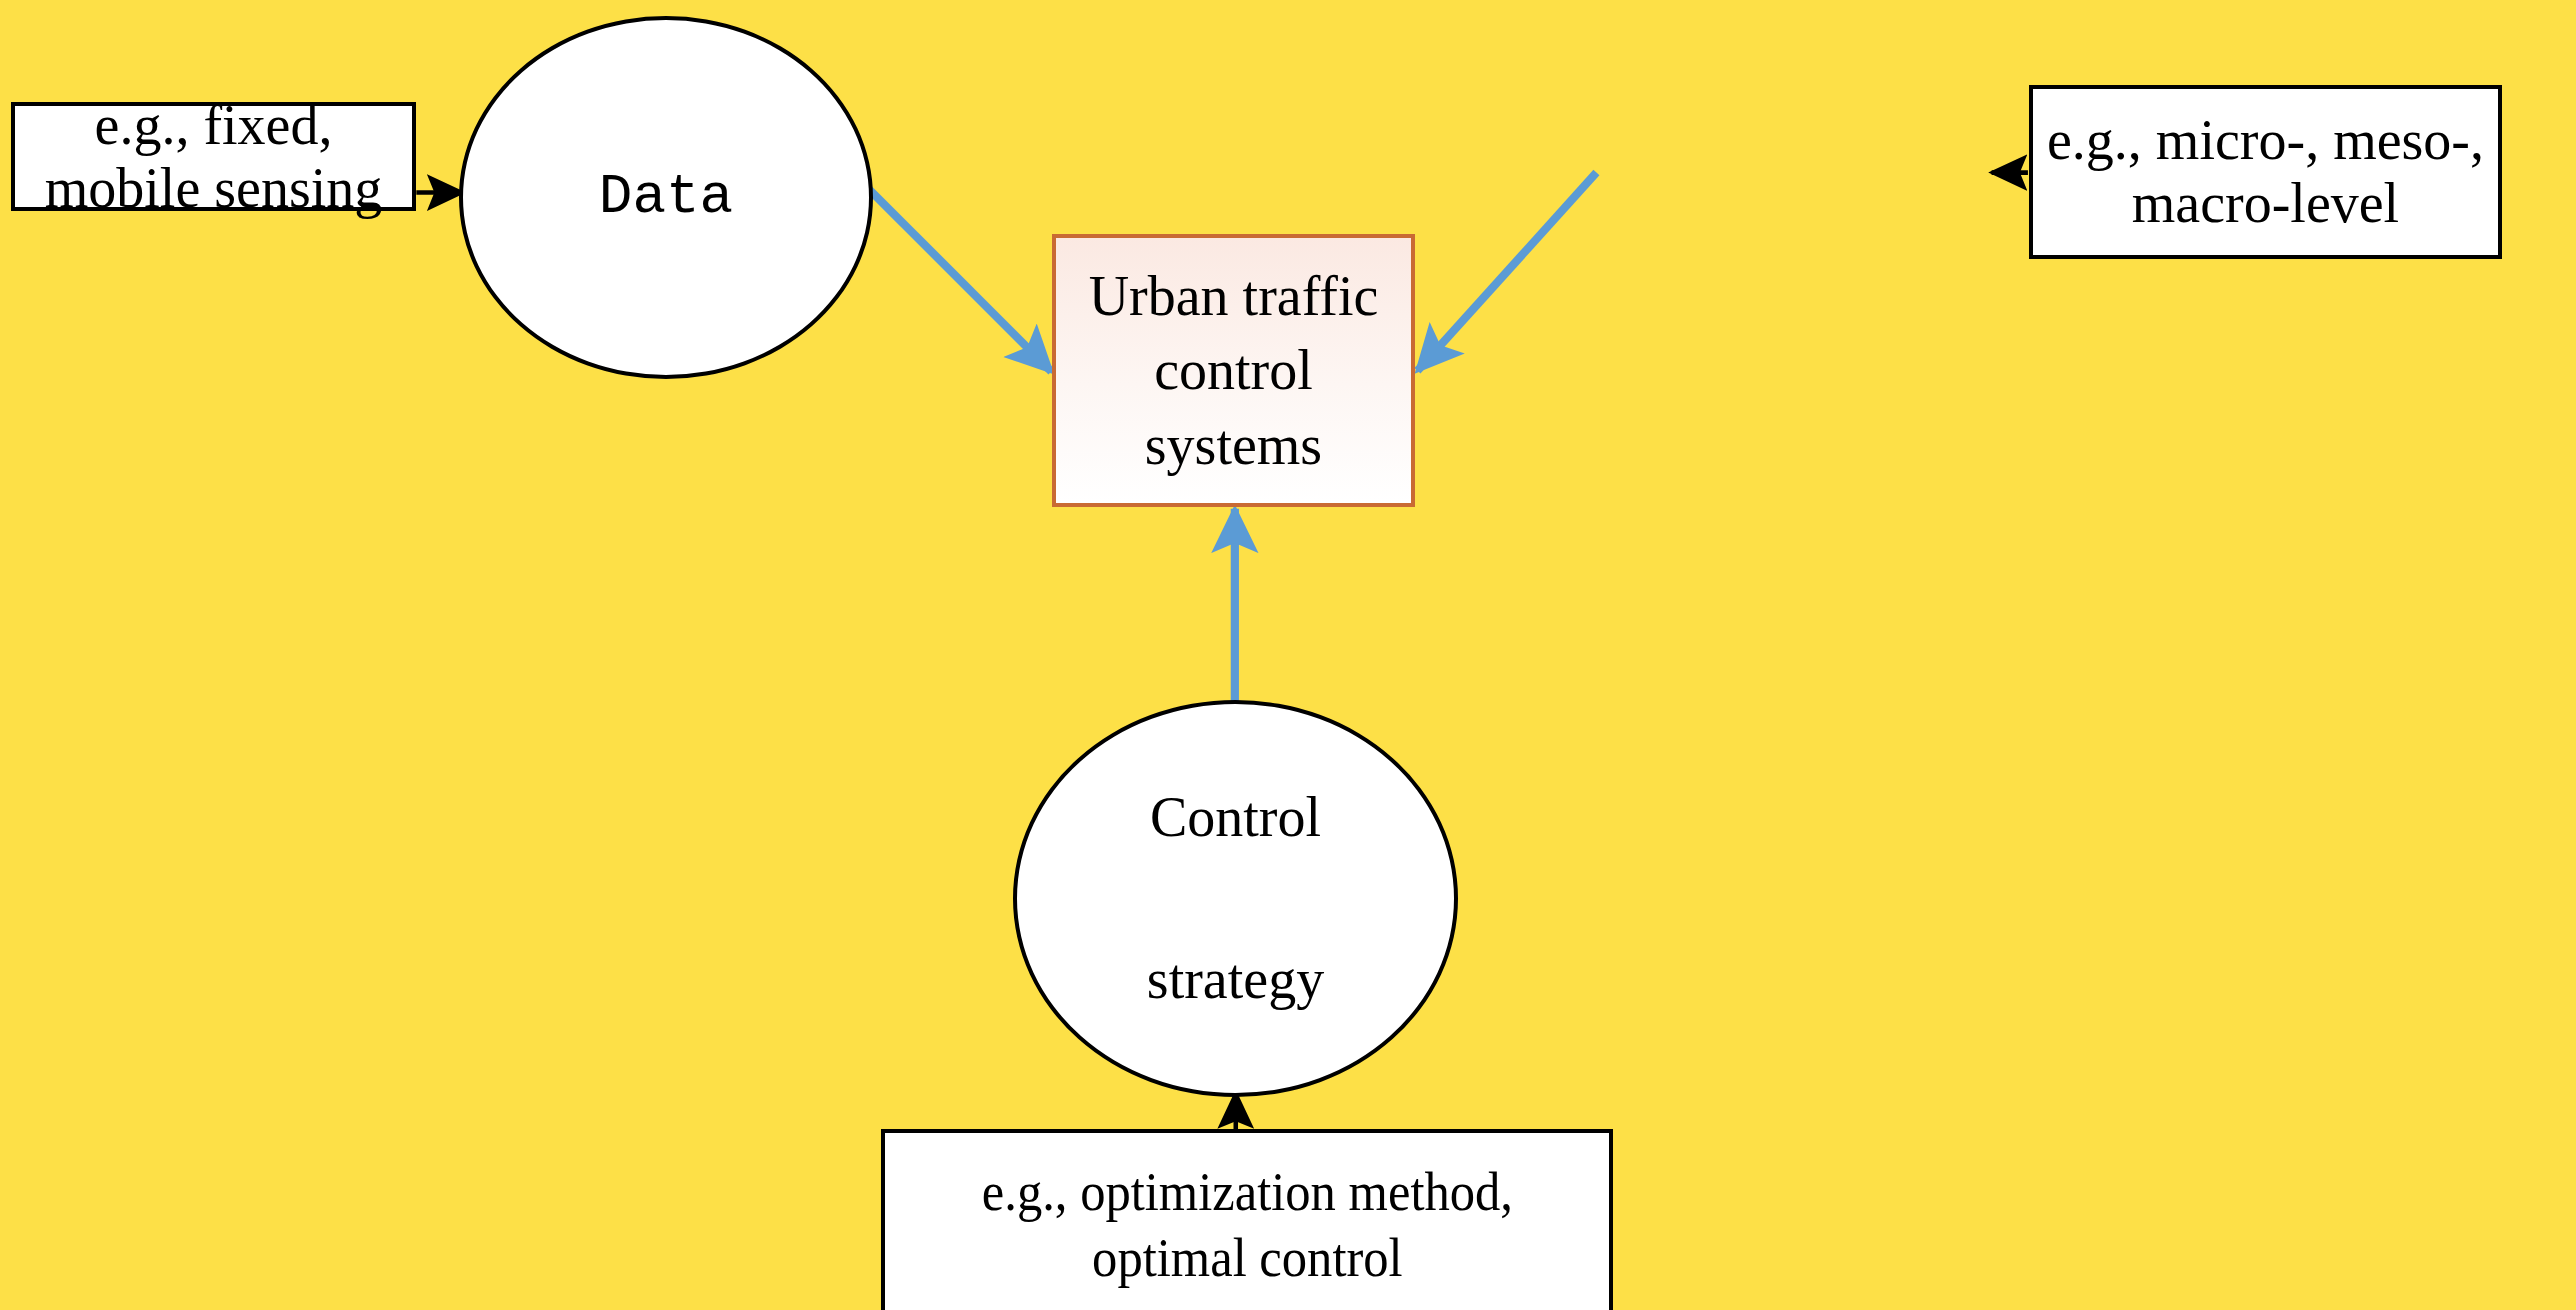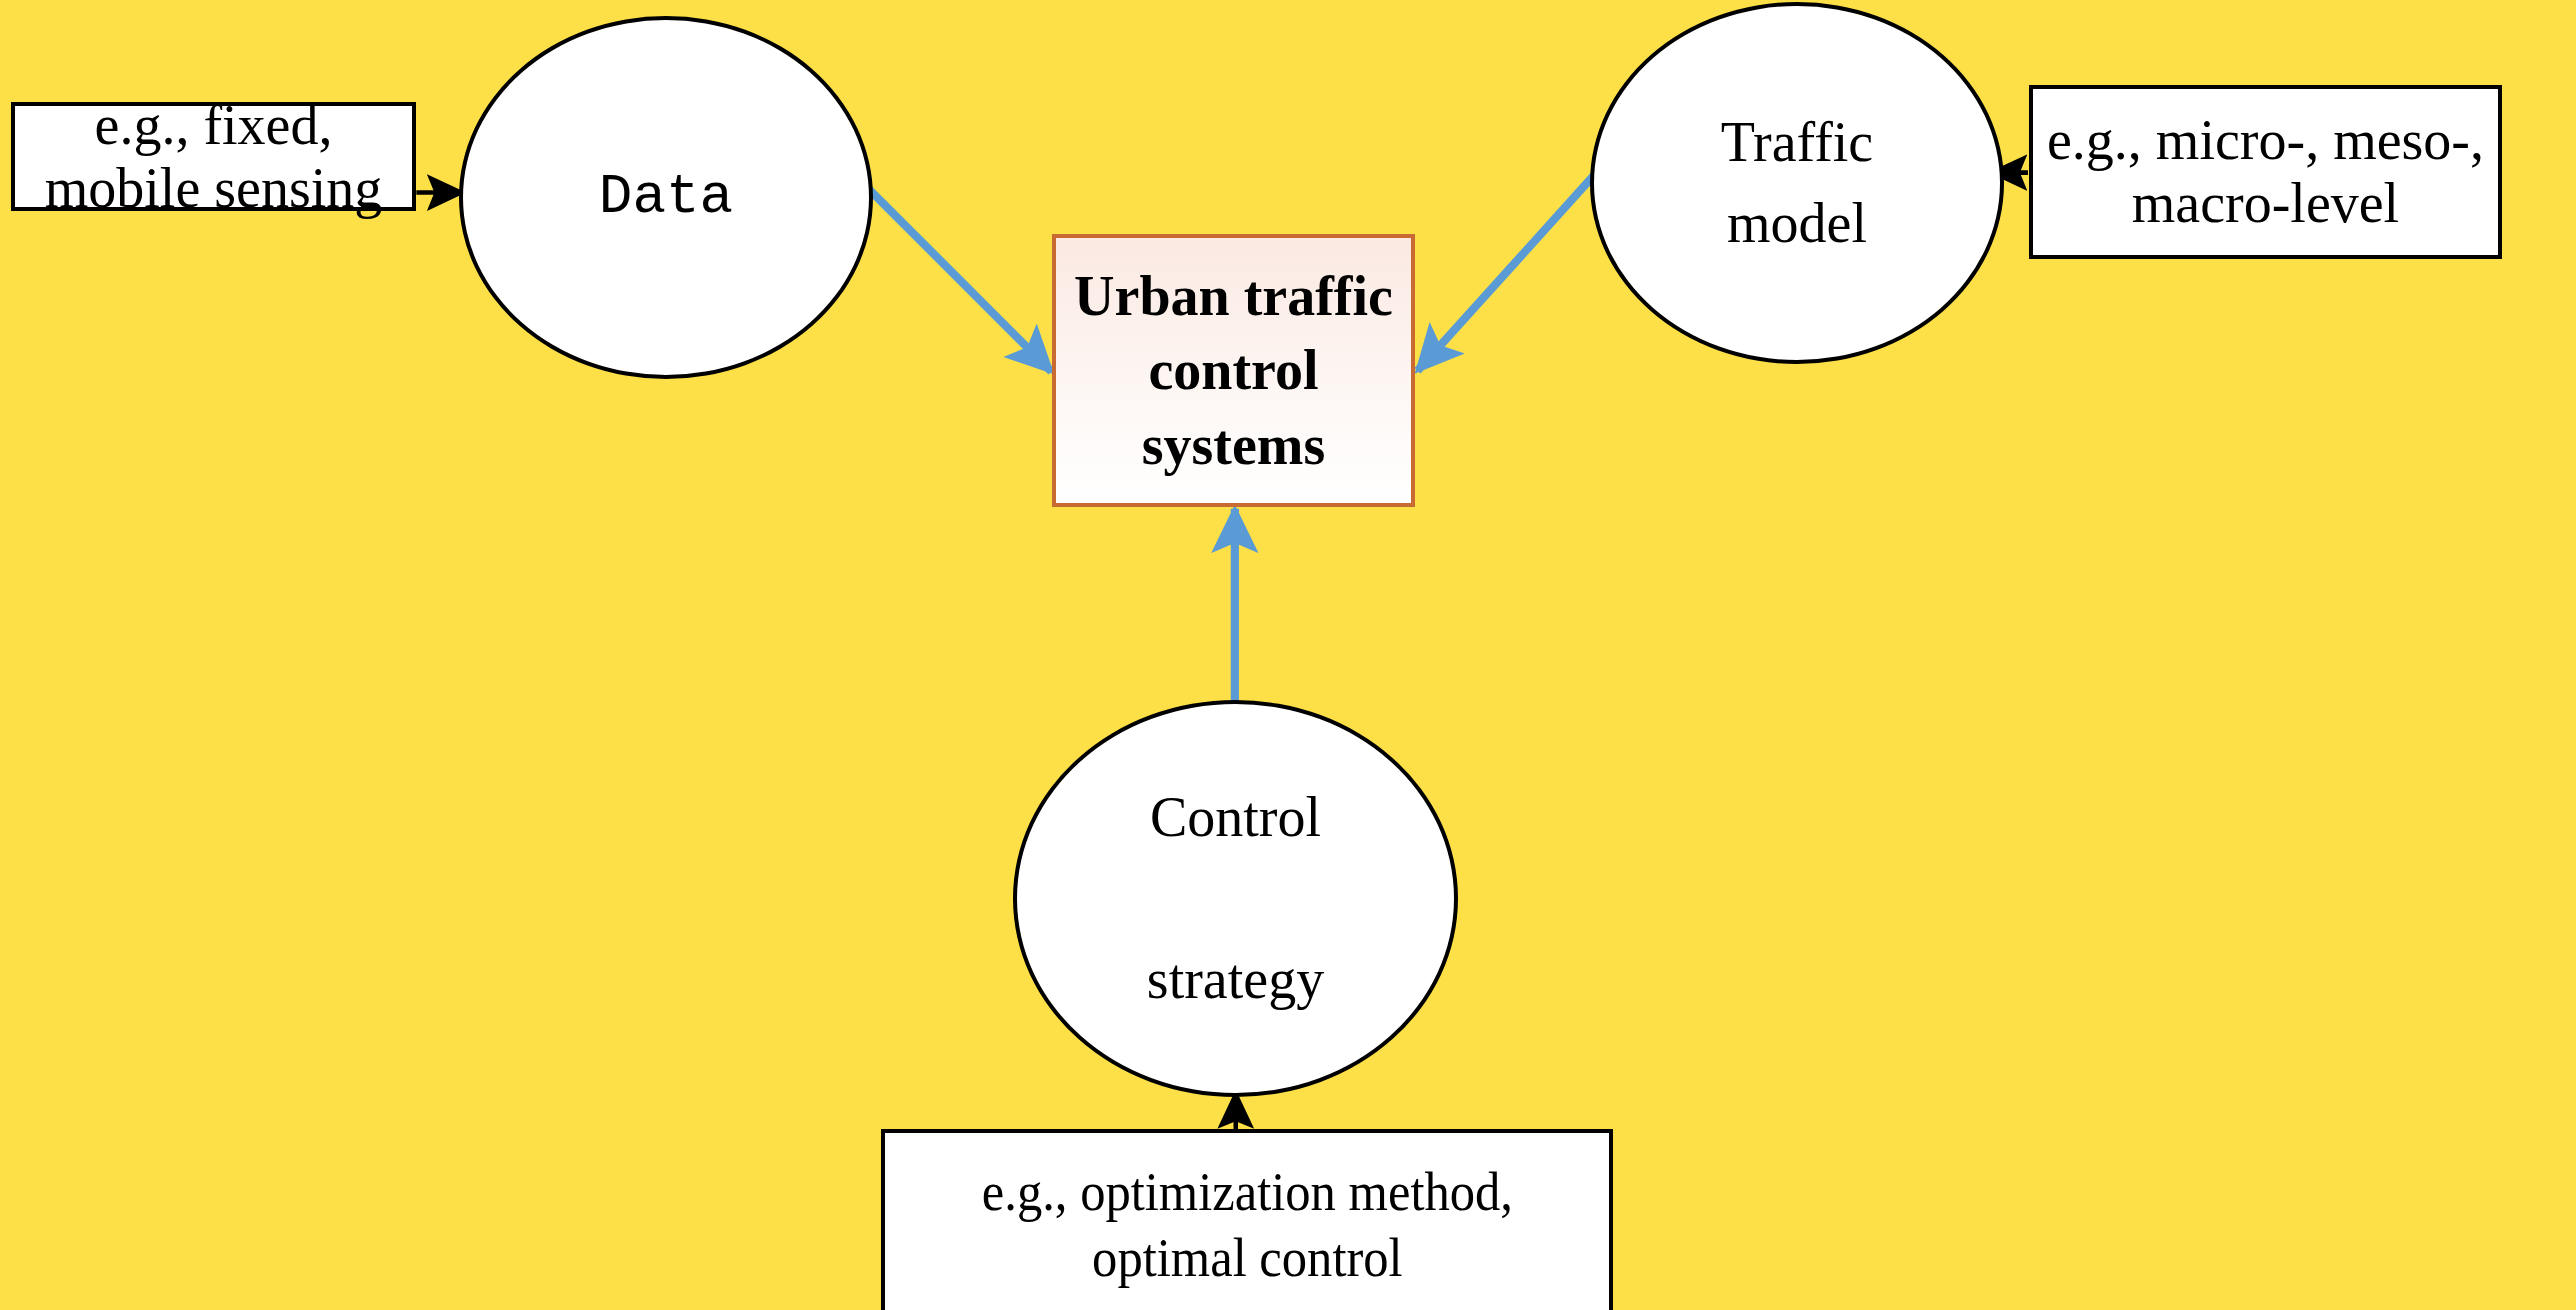--- a/index.html
+++ b/index.html
@@ -80,21 +80,20 @@
   
   #box-urban-traffic-control {
     left: 1052px;
     top: 234px;
     width: 363px;
     height: 273px;
     border: 4.5px solid #C96A33;
     background: linear-gradient(to bottom, #FBE9E2 0%, #FDF6F3 55%, #FFFFFF 100%);
     font-size: 56px;
     line-height: 1.33;
-    font-weight: bold;
   }
   
   #ellipse-control-strategy {
     left: 1013px;
     top: 700px;
     width: 445px;
     height: 397px;
   }
   
   #box-control-methods {
@@ -143,24 +142,20 @@
 
   <div class="node rect-node" id="box-data-sources">
     <span class="node-label">e.g., fixed,
 mobile sensing</span>
   </div>
 
   <div class="node ellipse-node" id="ellipse-data">
     <span class="node-label">Data</span>
   </div>
 
-  <div class="node ellipse-node" id="ellipse-traffic-model">
-    <span class="node-label">Traffic
-model</span>
-  </div>
 
   <div class="node rect-node" id="box-model-levels">
     <span class="node-label">e.g., micro-, meso-,
 macro-level</span>
   </div>
 
   <div class="node" id="box-urban-traffic-control">
     <span class="node-label">Urban traffic
 control
 systems</span>

